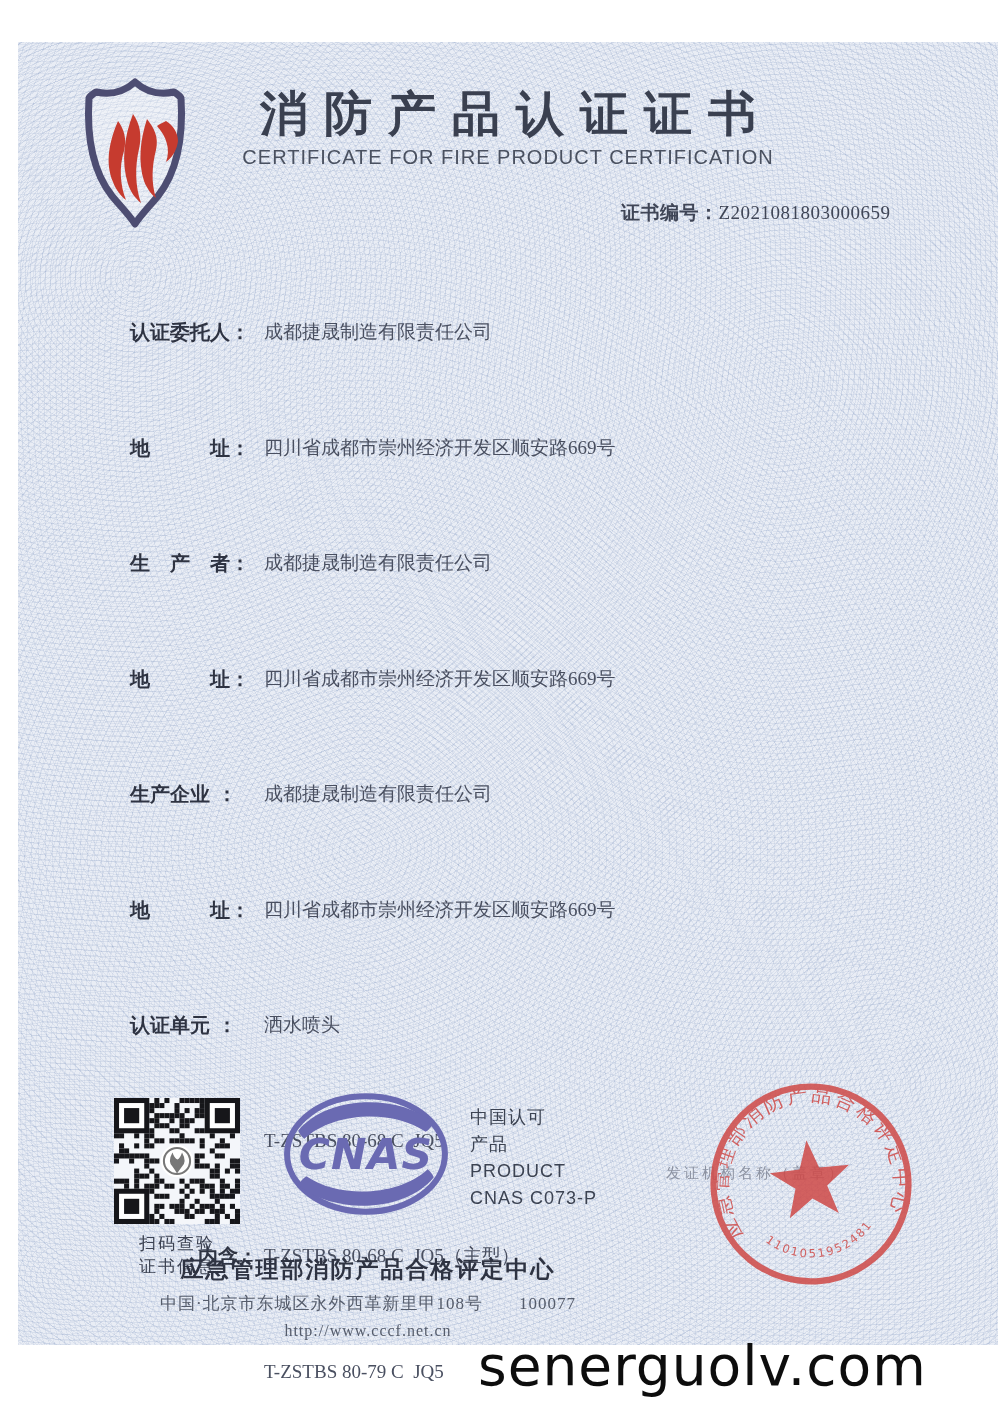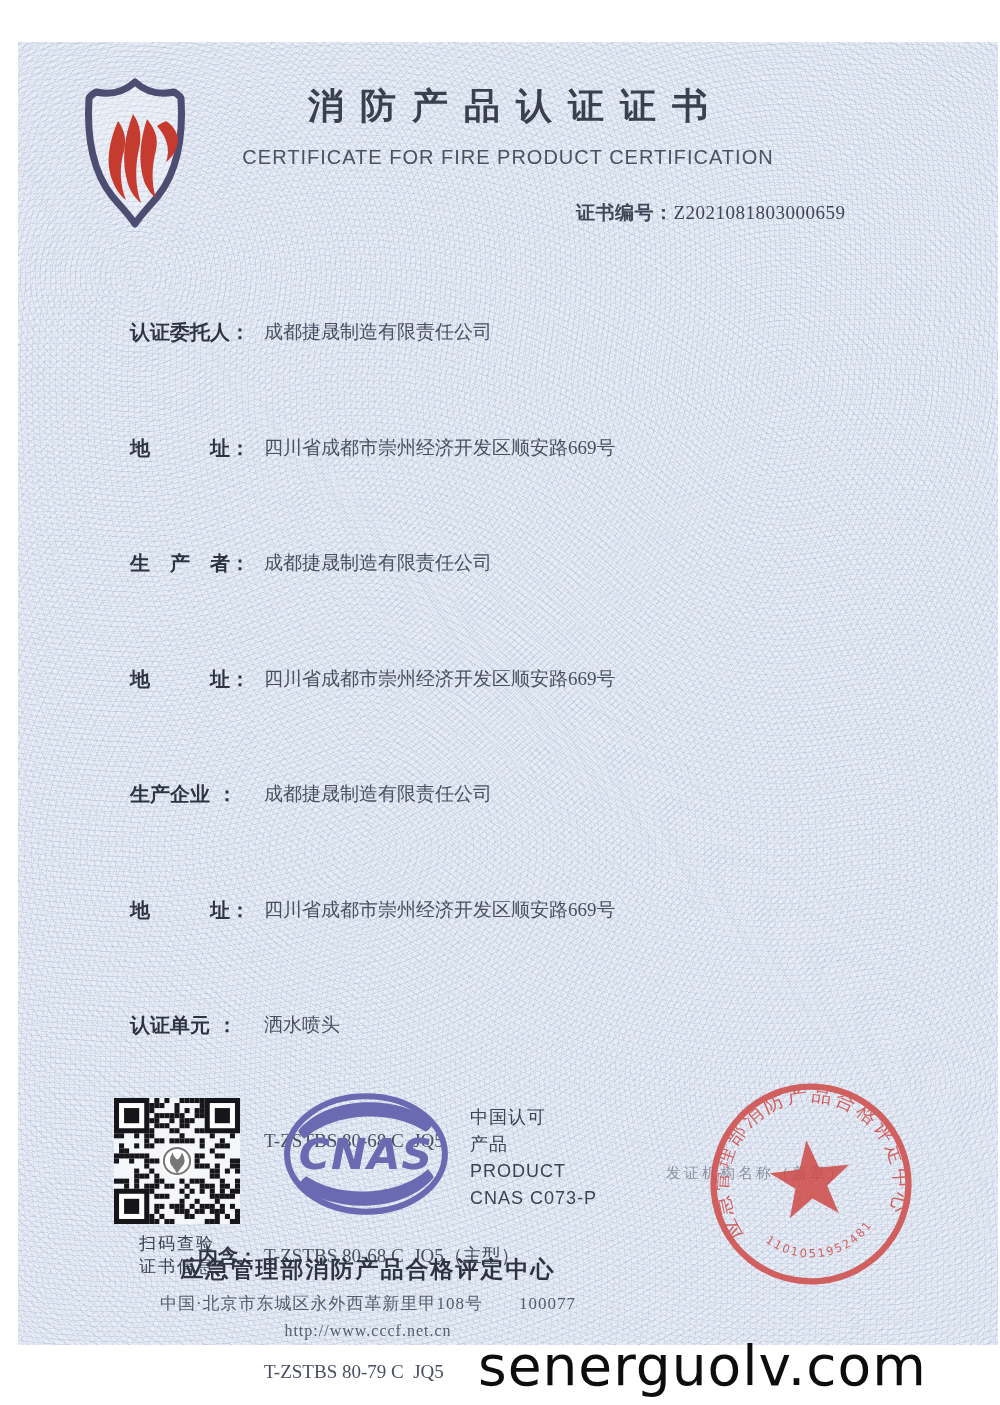--- a/index.html
+++ b/index.html
@@ -16,31 +16,31 @@
       repeating-radial-gradient(circle at 78% 26%, rgba(125,148,190,.14) 0 1px, transparent 1px 6px),
       repeating-radial-gradient(circle at 35% 62%, rgba(125,148,190,.13) 0 1px, transparent 1px 7px),
       repeating-radial-gradient(circle at 88% 80%, rgba(125,148,190,.12) 0 1px, transparent 1px 5px),
       repeating-radial-gradient(circle at 5% 95%, rgba(125,148,190,.12) 0 1px, transparent 1px 6px);
   }
   
   .shield{position:absolute;left:42px;top:26px;width:150px;height:170px;}
   .title{
     position:absolute;left:0;top:40px;width:100%;text-align:center;
     font-family:"DejaVu Sans","Liberation Sans",sans-serif;
-    font-size:36px;font-weight:bold;color:#3a4050;letter-spacing:16px;text-indent:16px;
+    font-size:48px;font-weight:bold;color:#3a4050;letter-spacing:16px;text-indent:16px;
   }
   .subtitle{
     position:absolute;left:0;top:104px;width:100%;text-align:center;
     font-family:"Liberation Sans","DejaVu Sans",sans-serif;
     font-size:20px;color:#4a5160;letter-spacing:1px;
   }
   .certno{
     position:absolute;left:558px;top:158px;font-size:19px;color:#3f4556;letter-spacing:.5px;
   }
-  .certno .lbl-inline{font-family:"DejaVu Sans","Liberation Sans",sans-serif;font-weight:bold;}
+  .certno .lbl-inline{font-family:"DejaVu Sans","Liberation Sans",sans-serif;font-weight:bold;padding-left:45px;}
   
   .main{
     position:absolute;left:112px;top:194px;right:30px;
     font-size:19px;line-height:38.5px;white-space:pre-wrap;
   }
   .row{height:38.5px;overflow:visible;}
   .lbl{
     display:inline-block;width:134px;vertical-align:top;
     font-family:"DejaVu Sans","Liberation Sans",sans-serif;
     font-weight:bold;font-size:20px;color:#2e3342;

